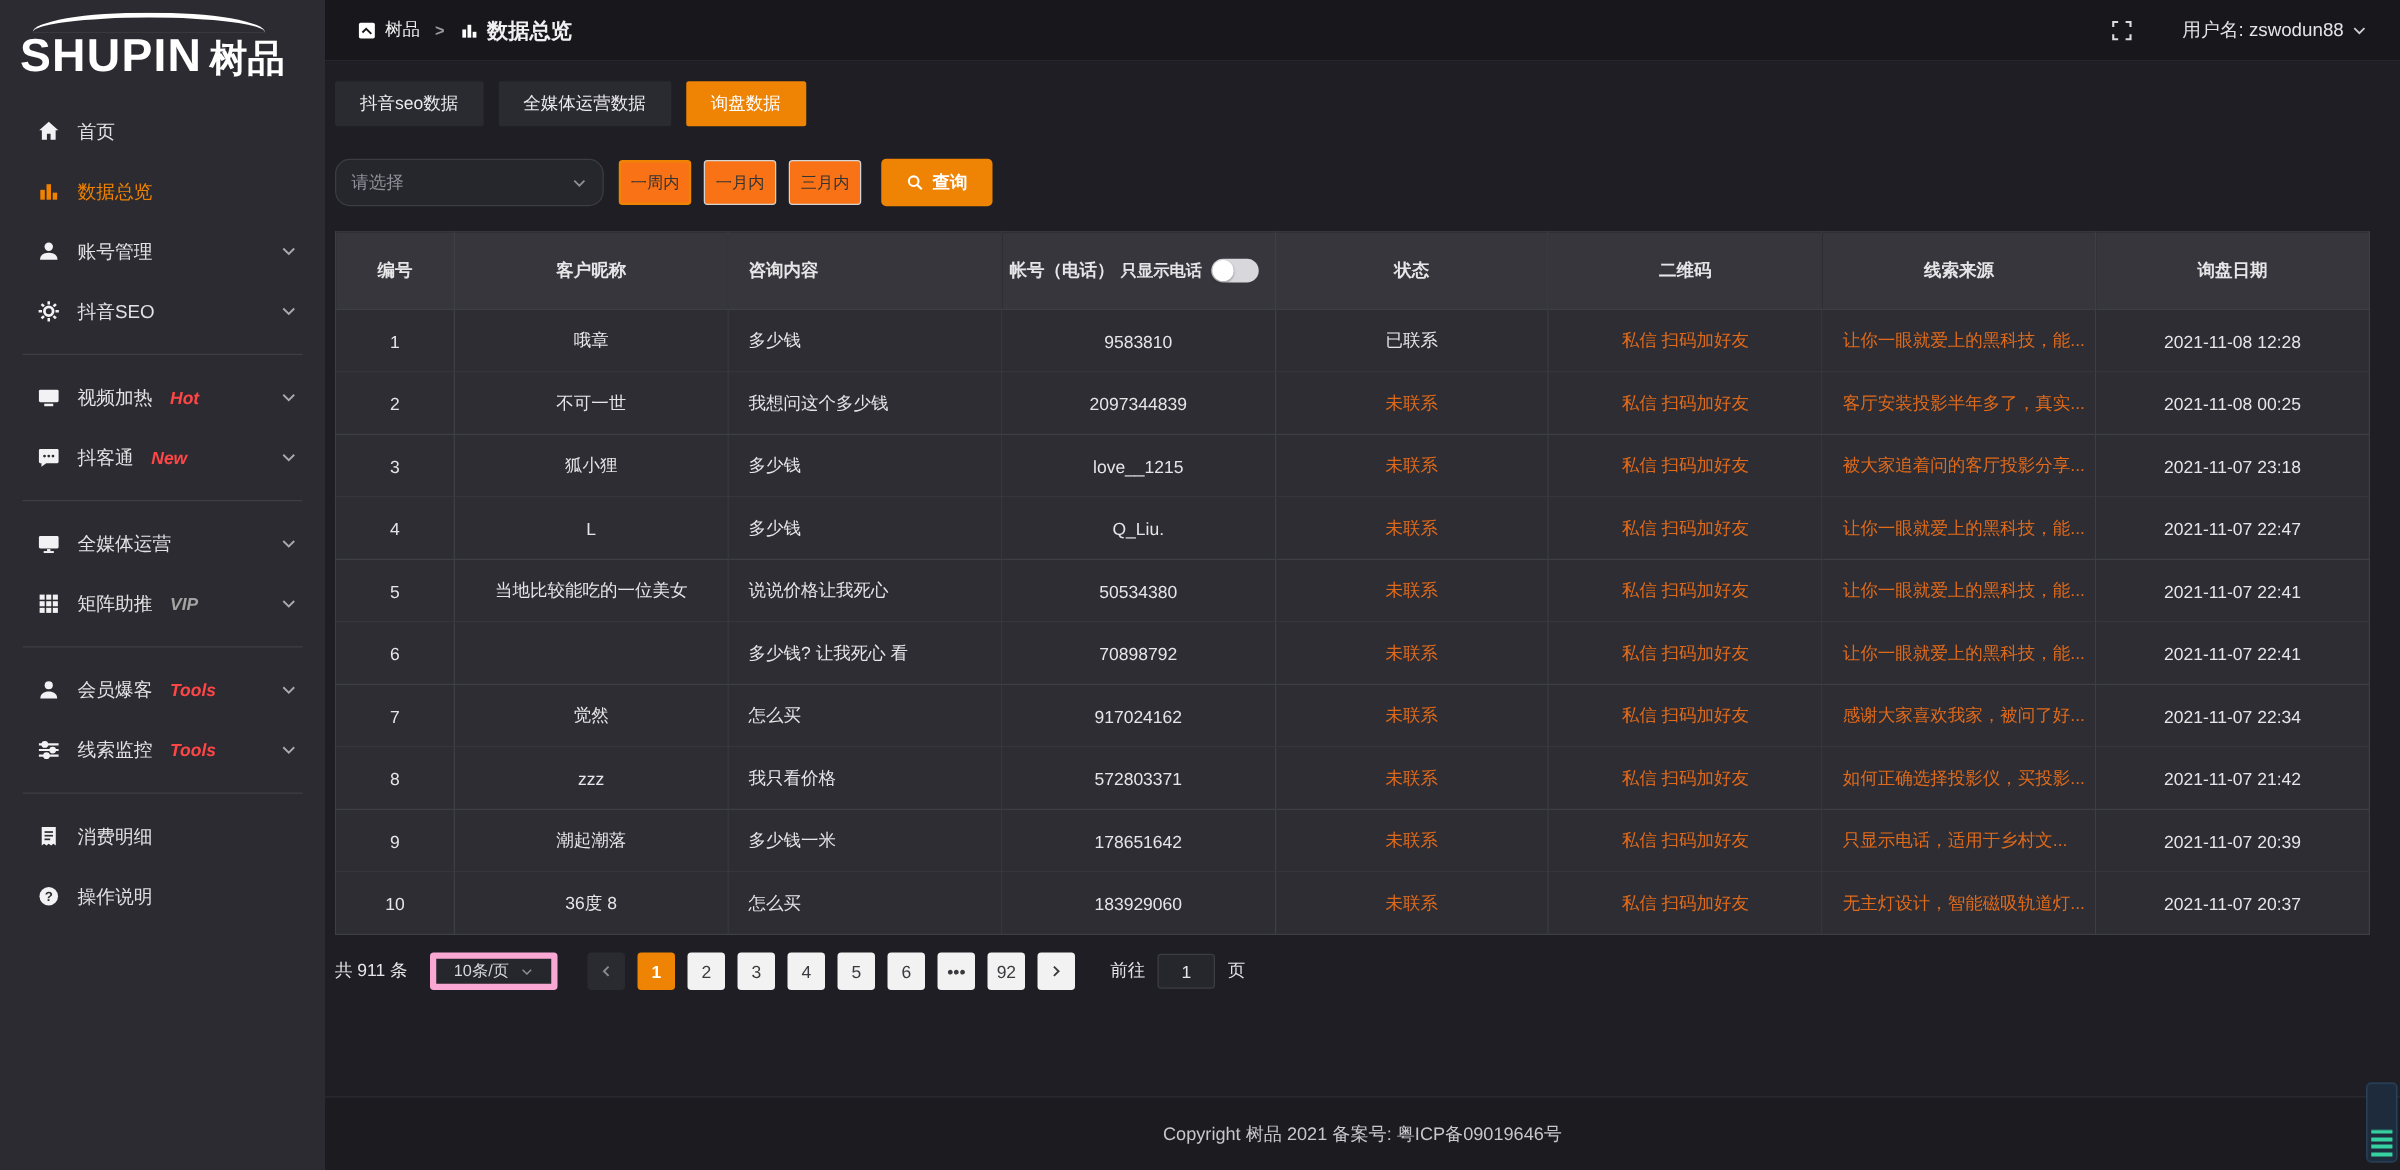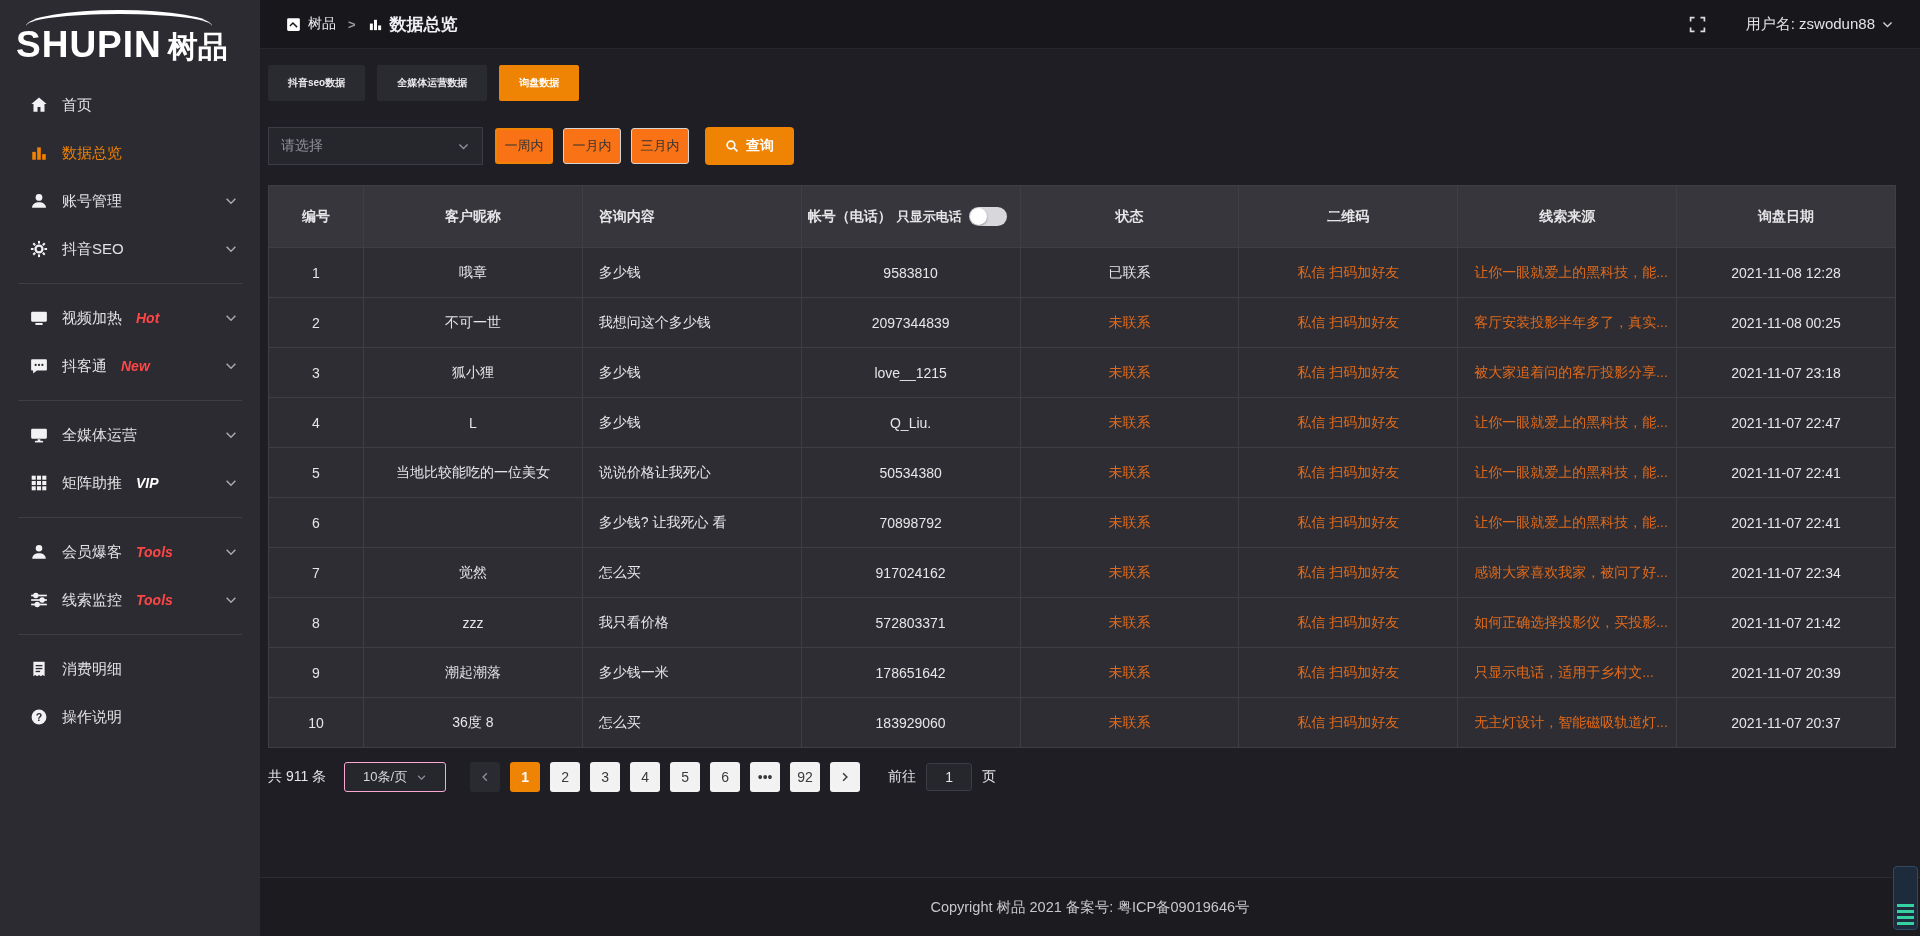--- a/index.html
+++ b/index.html
@@ -18,21 +18,21 @@
   .logo-en{font-size:37px;font-weight:bold;letter-spacing:1px;color:#fff;line-height:1}
   .logo-cn{font-size:30px;font-weight:bold;color:#fff;line-height:1}
   .menu{padding-top:14px}
   .menu-item{display:flex;align-items:center;height:48px;padding:0 22px 0 30px;cursor:pointer;color:#e2e2e4;font-size:15px}
   .menu-item.active{color:#f08200}
   .mi-icon{width:18px;height:18px;margin-right:14px;display:inline-flex;flex:0 0 18px;color:#f2f2f4}
   .menu-item.active .mi-icon{color:#f08200}
   .mi-icon svg{width:100%;height:100%}
   .mi-badge{margin-left:14px;font-style:italic;font-weight:bold;font-size:14px}
   .badge-red{color:#ff4646}
-  .badge-yellow{color:#ffffff}
+  .badge-yellow{color:#a3a3a3}
   .mi-chevron{margin-left:auto;width:14px;height:14px;color:#a9a9b0;display:inline-flex}
   .mi-chevron svg{width:100%;height:100%}
   .menu-divider{height:1px;background:#3e3e45;margin:10px 18px}
 
   
   .main{flex:1;min-width:0;display:flex;flex-direction:column}
   .topbar{flex:0 0 48px;height:48px;background:#17171c;border-bottom:1px solid #26262c;
     display:flex;align-items:center;justify-content:space-between;padding:0 26px}
   .breadcrumb{display:flex;align-items:center;gap:12px}
   .crumb{display:flex;align-items:center;gap:7px;font-size:14px;color:#f0f0f2;cursor:pointer}
@@ -45,26 +45,26 @@
   .fs-icon svg{width:100%;height:100%}
   .user-menu{display:flex;align-items:center;gap:6px;font-size:15px;cursor:pointer}
   .um-chevron{width:13px;height:13px;display:inline-flex;color:#cfcfd4}
   .um-chevron svg{width:100%;height:100%}
 
   .content{flex:1;padding:0 24px 0 8px;overflow:hidden}
 
   
   .tabs{margin-top:16px;display:flex;gap:12px}
   .tab{height:36px;padding:0 20px;background:#2a2a31;color:#ececee;border:none;border-radius:2px;
-    font-size:10px;font-weight:bold;cursor:pointer;font-family:inherit}
+    font-size:14px;font-weight:normal;cursor:pointer;font-family:inherit}
   .tab.active{background:#ef8303;color:#fff}
 
   
   .filter{margin-top:26px;display:flex;align-items:center}
-  .select{width:215px;height:38px;box-sizing:border-box;background:#26262d;border:1px solid #3c3c44;border-radius:0;
+  .select{width:215px;height:38px;box-sizing:border-box;background:#26262d;border:1px solid #3c3c44;border-radius:12px;
     display:flex;align-items:center;justify-content:space-between;padding:0 12px;color:#8f8f98;cursor:pointer}
   .sel-chevron{width:13px;height:13px;display:inline-flex;color:#8f8f98}
   .sel-chevron svg{width:100%;height:100%}
   .periods{display:flex;gap:10px;margin-left:12px}
   .period{width:58px;height:36px;box-sizing:border-box;background:#f97316;border:1px solid #d4d4d4;border-radius:3px;
     color:#333;font-size:13px;cursor:pointer;font-family:inherit}
   .period.selected{border:2px solid #ef8303}
   .search-btn{margin-left:16px;height:38px;padding:0 20px;background:#ef8303;color:#fff;border:none;border-radius:4px;
     font-size:14px;font-weight:bold;display:flex;align-items:center;gap:7px;cursor:pointer;font-family:Liberation Mono, monospace}
   .search-ic{width:14px;height:14px;display:inline-flex;color:#fff}
@@ -80,21 +80,21 @@
   .cell-orange{color:#e06a1b}
   .acct-head{display:flex;flex-direction:row;align-items:center;gap:5px}
   .acct-sub{display:flex;align-items:center;gap:7px;font-size:13px}
   .toggle{width:38px;height:19px;border-radius:10px;background:#d7d7dc;position:relative;cursor:pointer;flex:0 0 38px}
   .toggle-knob{position:absolute;left:1px;top:1px;width:17px;height:17px;border-radius:50%;background:#fff;
     box-shadow:0 1px 2px rgba(0,0,0,.35)}
 
   
   .pager{margin-top:14px;display:flex;align-items:center;font-size:14px}
   .pg-total{margin-right:18px;color:#e6e6e8}
-  .size-select{width:102px;height:30px;box-sizing:border-box;background:#26262d;border:1px solid #f9a8d4;border-radius:3px;
+  .size-select{width:102px;height:30px;box-sizing:border-box;background:#26262d;border:5px solid #f9a8d4;border-radius:3px;
     display:flex;align-items:center;justify-content:center;gap:9px;color:#d5d5da;font-size:13px;cursor:pointer}
   .ss-chevron{width:11px;height:11px;display:inline-flex;color:#8f8f98}
   .ss-chevron svg{width:100%;height:100%}
   .pg-btn{min-width:30px;height:30px;margin-left:10px;border:none;border-radius:3px;background:#f2f2f3;color:#3a3a3e;
     font-size:14px;cursor:pointer;font-family:inherit;display:inline-flex;align-items:center;justify-content:center;padding:0 6px}
   .pg-btn.active{background:#ef8303;color:#fff;font-weight:bold}
   .pg-prev{background:#2a2a31;color:#8a8a92;margin-left:24px}
   .pg-arrow{width:12px;height:12px;display:inline-flex}
   .pg-arrow svg{width:100%;height:100%}
   .goto-label{margin-left:28px}

